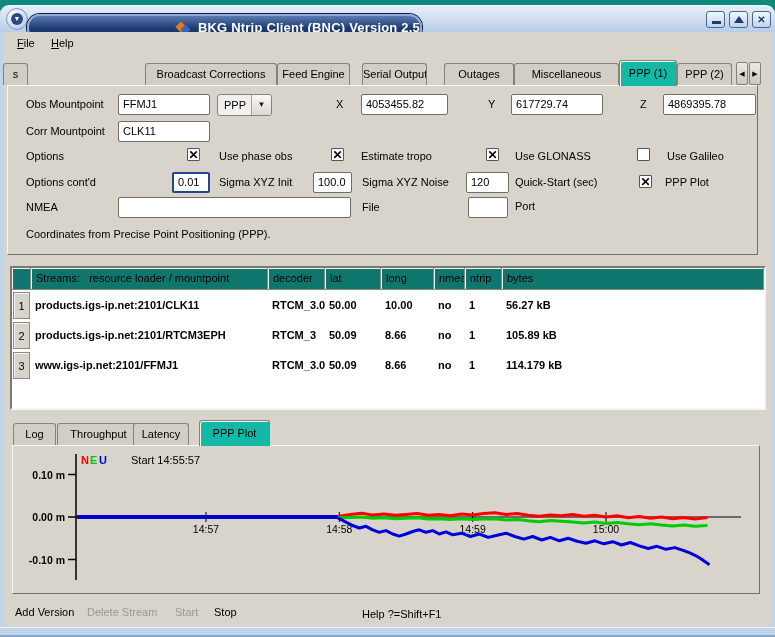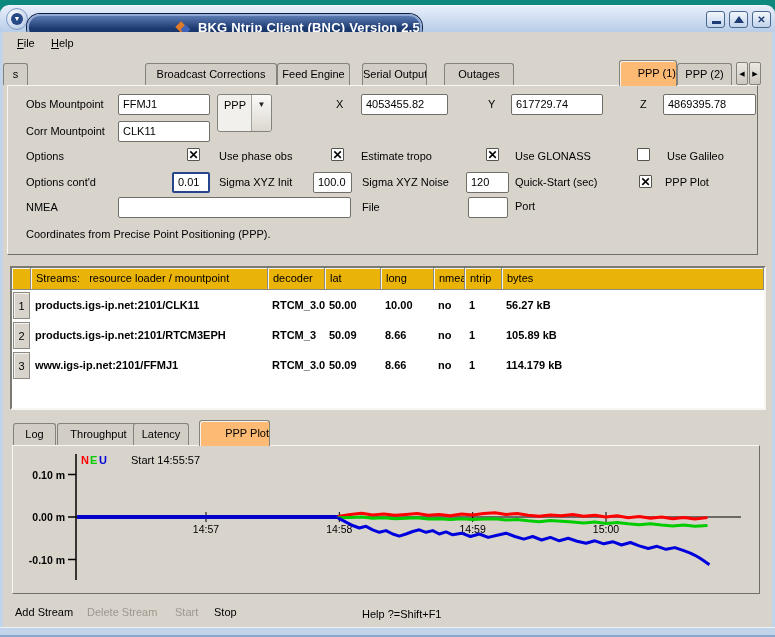--- a/index.html
+++ b/index.html
@@ -58,33 +58,33 @@
     cursor:pointer; }
   .combo .ctext { position:absolute; left:6px; top:0; line-height:20px; }
   .combo .cbtn { position:absolute; right:0; top:0; width:20px; height:100%;
     border-left:1px solid #a3a39b; text-align:center; line-height:20px; font-size:8px; color:#222;
     background:linear-gradient(#fbfaf8,#dcd8d0); border-radius:0 3px 3px 0; }
 
   
   .tab { position:absolute; background:#d2cec6; border:1px solid #83837b; border-bottom:none;
     border-radius:3px 3px 0 0; text-align:center; line-height:21px; white-space:nowrap;
     overflow:hidden; cursor:pointer; z-index:2; }
-  .tab.sel { background:#fdba74; z-index:4; line-height:24px; box-shadow:inset 1px 1px 0 #f5f3ef;text-align:right; }
+  .tab.sel { background:#14b8a6; z-index:4; line-height:24px; box-shadow:inset 1px 1px 0 #f5f3ef; }
   .tab-arrow { position:absolute; width:12px; height:23px; background:linear-gradient(#ece9e3,#ccc8c0);
     border:1px solid #83837b; border-radius:2px; text-align:center; line-height:21px; font-size:7px;
     cursor:pointer; z-index:2; }
   .panel { position:absolute; background:#d8d4cc;
     border-top:1px solid #f8f6f2; border-left:1px solid #f8f6f2;
     border-right:1px solid #6f6f67; border-bottom:1px solid #6f6f67; z-index:3; }
 
   
   .table-frame { position:absolute; background:#fff;
     border-top:2px solid #7a7a72; border-left:2px solid #7a7a72;
     border-bottom:2px solid #f8f6f2; border-right:2px solid #f8f6f2; }
-  .th { position:absolute; top:0; height:22px; background:#eab308;
+  .th { position:absolute; top:0; height:22px; background:#0f766e;
     border-right:1px solid #8a8a82; border-bottom:1px solid #8a8a82;
     box-shadow:inset 1px 1px 0 #f5f3ef; line-height:21px; padding-left:5px;
     overflow:hidden; white-space:pre; }
   .rownum { position:absolute; width:17px; height:27px; background:#d8d4cc;
     border:1px solid #8a8a82; box-shadow:inset 1px 1px 0 #f5f3ef;
     text-align:center; line-height:26px; cursor:pointer; }
   .tcell { position:absolute; height:29px; line-height:29px; white-space:nowrap;font-weight:bold; }
 
   
   .plot-panel { position:absolute; }
@@ -130,30 +130,31 @@
       <div class="menubar">
         <span class="mi" style="left:10px">File</span>
         <span class="mi" style="left:44px">Help</span>
       </div>
 
       <div class="tab" style="left:0px;top:31px;width:25px;height:22px">s</div>
       <div class="tab" style="left:142px;top:31px;width:132px;height:22px">Broadcast Corrections</div>
       <div class="tab" style="left:274px;top:31px;width:73px;height:22px">Feed Engine</div>
       <div class="tab" style="left:359px;top:31px;width:65px;height:22px">Serial Output</div>
       <div class="tab" style="left:441px;top:31px;width:70px;height:22px">Outages</div>
+      <div class="tab" style="left:511px;top:31px;width:105px;height:22px">Miscellaneous</div>
       <div class="tab sel" style="left:616px;top:28px;width:58px;height:26px">PPP (1)</div>
       <div class="tab" style="left:674px;top:31px;width:55px;height:22px">PPP (2)</div>
       <div class="tab-arrow" style="left:733px;top:30px">◀</div>
       <div class="tab-arrow" style="left:746px;top:30px">▶</div>
 
       <div class="panel" style="left:4px;top:53px;width:751px;height:170px">
 
         <span class="lbl" style="left:18px;top:12px">Obs Mountpoint</span>
         <span class="field" style="left:110px;top:8px;width:92px;height:21px">FFMJ1</span>
-        <span class="combo" style="left:209px;top:8px;width:55px;height:38px">
+        <span class="combo" style="left:209px;top:8px;width:55px;height:22px">
           <span class="ctext">PPP</span>
           <span class="cbtn">▼</span>
         </span>
         <span class="lbl" style="left:328px;top:12px">X</span>
         <span class="field" style="left:353px;top:8px;width:87px;height:21px">4053455.82</span>
         <span class="lbl" style="left:480px;top:12px">Y</span>
         <span class="field" style="left:503px;top:8px;width:92px;height:21px">617729.74</span>
         <span class="lbl" style="left:632px;top:12px">Z</span>
         <span class="field" style="left:655px;top:8px;width:93px;height:21px">4869395.78</span>
 
@@ -258,21 +259,21 @@
             <polyline points="326.3,70.2 337.4,68.5 348.6,67.2 359.7,68.9 370.8,68.0 381.9,69.3 393.0,68.5 404.1,67.6 415.2,69.3 426.3,68.5 437.4,69.7 448.6,68.0 459.7,68.9 470.8,67.6 481.9,66.8 493.0,68.5 504.1,67.6 515.2,69.3 526.3,70.2 537.4,68.9 548.6,69.7 559.7,68.5 570.8,70.2 581.9,69.3 593.0,71.0 604.1,69.7 615.2,71.8 626.3,70.6 637.4,72.3 648.5,71.0 659.7,72.7 670.8,71.4 681.9,73.1 693.0,71.8" stroke="#ff0000" stroke-width="3" fill="none" stroke-linejoin="round" stroke-linecap="square"></polyline>
             <polyline points="326.3,71.8 337.4,71.4 348.6,71.0 359.7,72.3 370.8,71.8 381.9,72.7 393.0,72.3 404.1,71.8 415.2,73.1 426.3,72.7 437.4,73.5 448.6,72.7 459.7,73.5 470.8,73.1 481.9,72.7 493.0,74.0 504.1,73.5 515.2,74.8 526.3,75.7 537.4,74.4 548.6,75.3 559.7,76.1 570.8,77.0 581.9,76.1 593.0,77.4 604.1,76.5 615.2,77.8 626.3,78.7 637.4,77.8 648.5,79.1 659.7,79.9 670.8,79.1 681.9,80.3 693.0,79.5" stroke="#00cc00" stroke-width="3" fill="none" stroke-linejoin="round" stroke-linecap="square"></polyline>
             <polyline points="326.3,72.7 333.0,76.1 339.7,79.5 346.3,82.0 353.0,80.3 359.7,83.8 366.3,86.3 373.0,84.6 379.7,88.0 386.3,90.1 393.0,88.0 399.7,85.5 406.3,83.8 413.0,86.3 419.7,84.6 426.3,88.0 433.0,85.9 439.7,88.8 448.6,87.2 457.4,90.5 466.3,88.0 475.2,91.4 484.1,89.3 493.0,87.2 501.9,90.5 510.8,93.1 519.7,90.5 528.6,94.0 537.4,91.4 546.3,94.8 555.2,92.3 564.1,95.2 573.0,97.3 581.9,94.8 590.8,97.8 599.7,95.7 608.5,99.0 617.4,96.5 626.3,99.9 635.2,102.5 644.1,100.3 653.0,103.3 661.9,101.6 670.8,104.6 677.4,107.1 681.9,109.3 686.3,111.8 690.8,114.8 695.2,117.8" stroke="#0000dd" stroke-width="3" fill="none" stroke-linejoin="round" stroke-linecap="square"></polyline>
             <text x="68" y="18" font-size="11" font-weight="bold" fill="#ff0000">N</text>
             <text x="77" y="18" font-size="11" font-weight="bold" fill="#00cc00">E</text>
             <text x="86" y="18" font-size="11" font-weight="bold" fill="#0000dd">U</text>
             <text x="118" y="18" font-size="11" fill="#000">Start 14:55:57</text>
           </svg>
       </div>
 
-      <button class="flat-btn" style="left:12px;top:574px">Add Stream</button>
+      <button class="flat-btn" style="left:12px;top:574px">Add Version</button>
       <button class="flat-btn disabled" style="left:84px;top:574px">Delete Stream</button>
       <button class="flat-btn disabled" style="left:172px;top:574px">Start</button>
       <button class="flat-btn" style="left:211px;top:574px">Stop</button>
       <span class="lbl" style="left:359px;top:576px">Help ?=Shift+F1</span>
 
     </div>
   </div>
 </div>
 
 </body></html>

